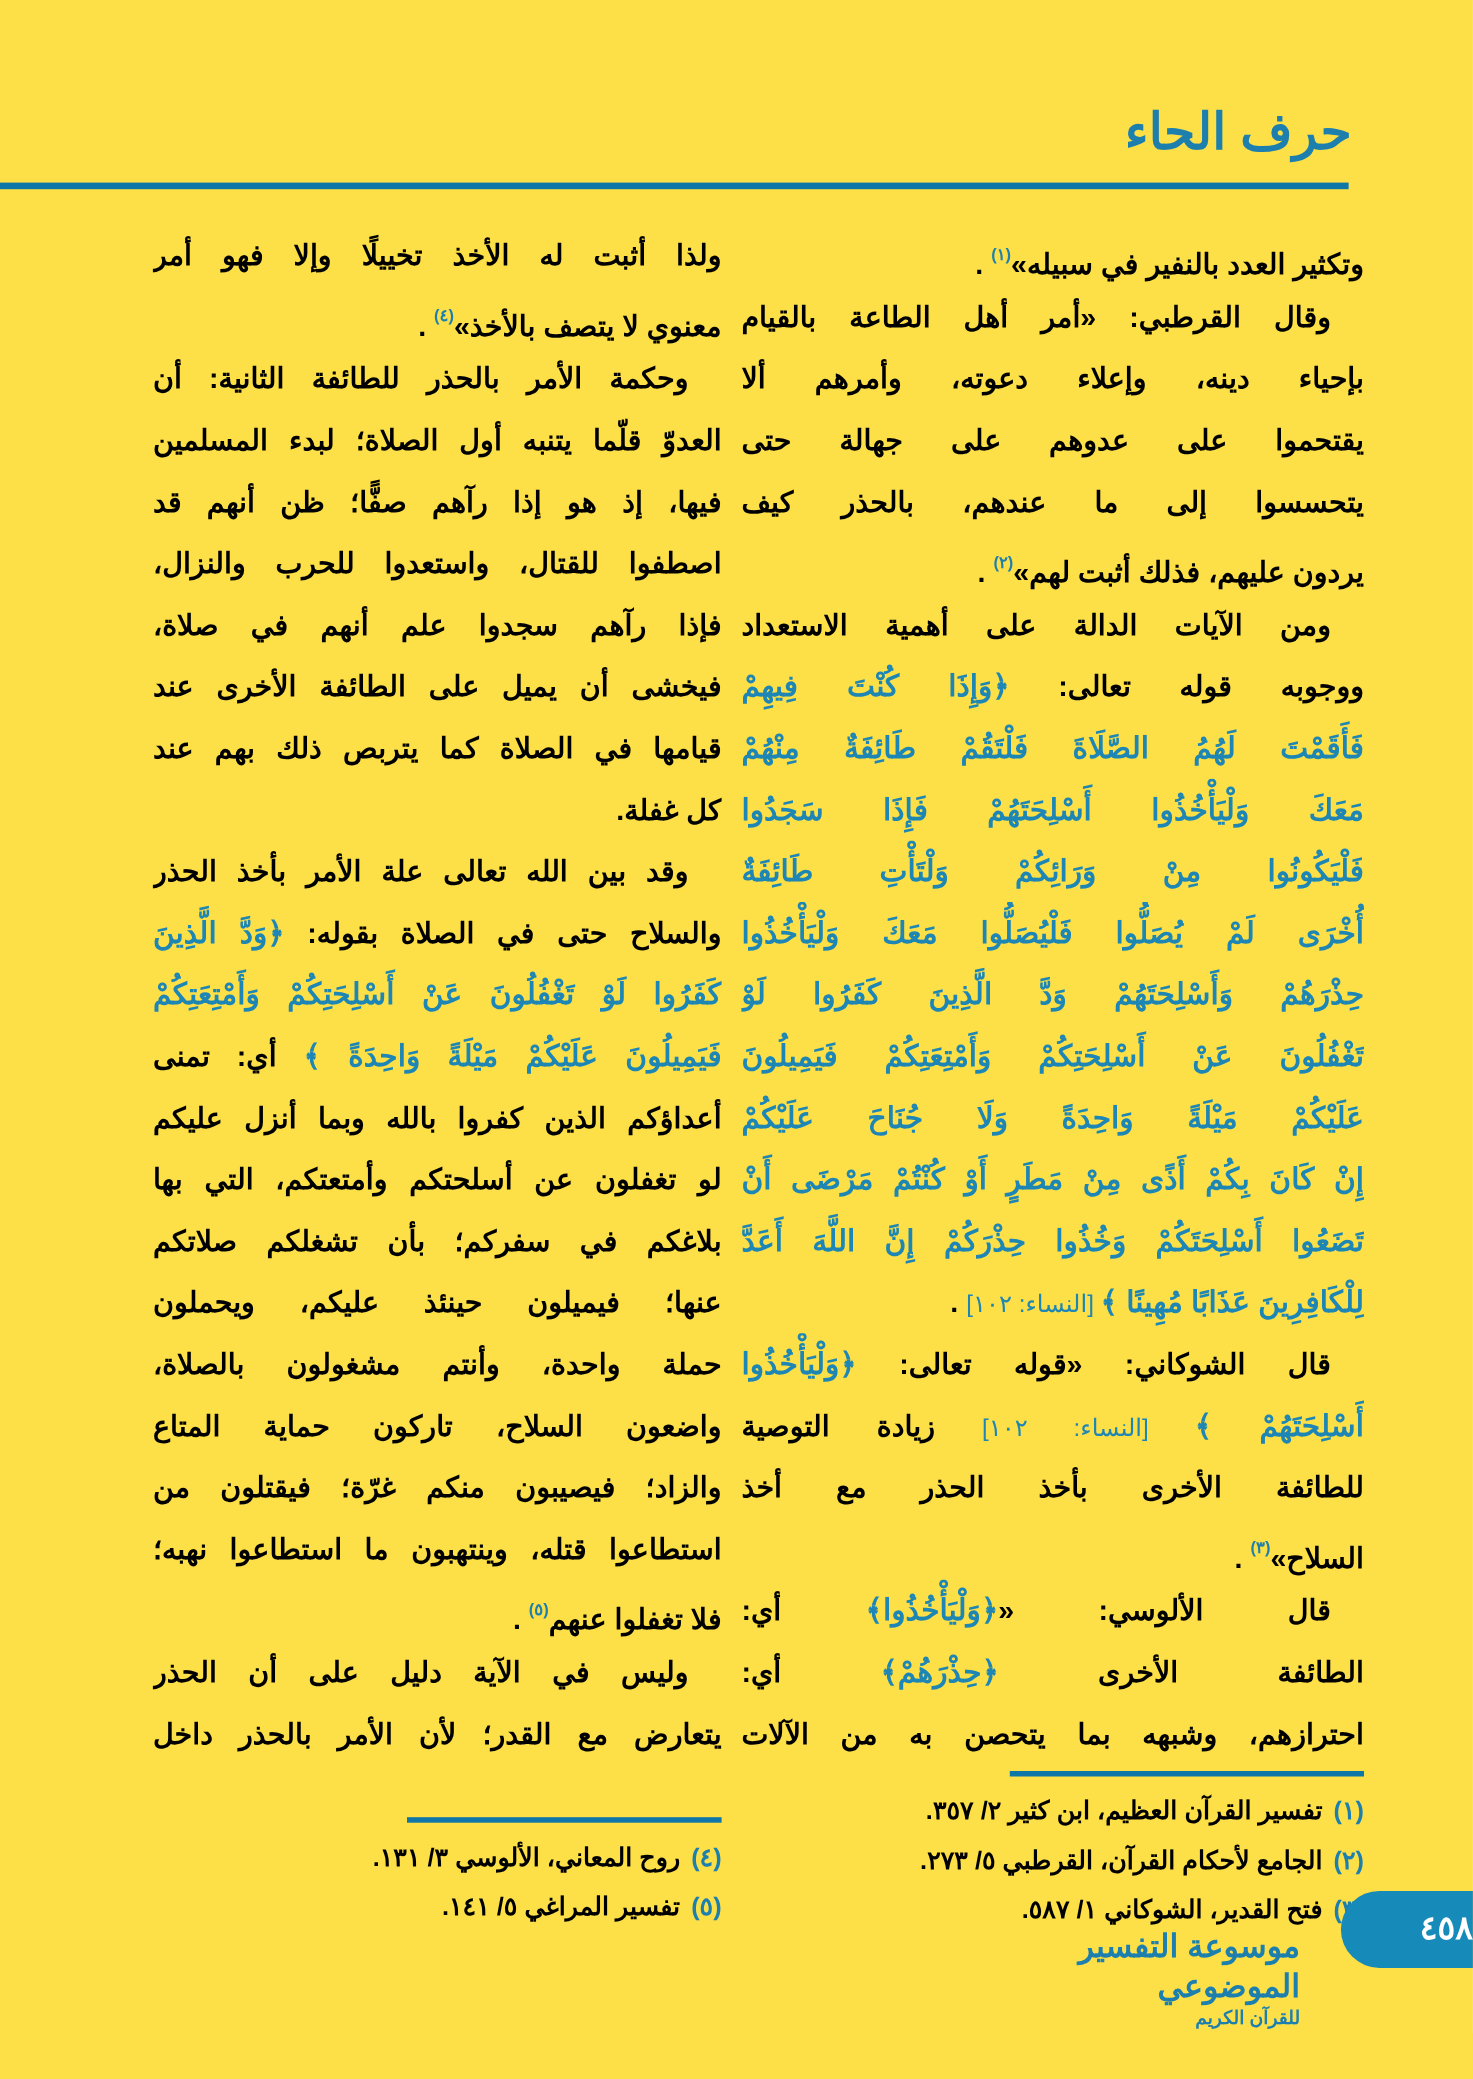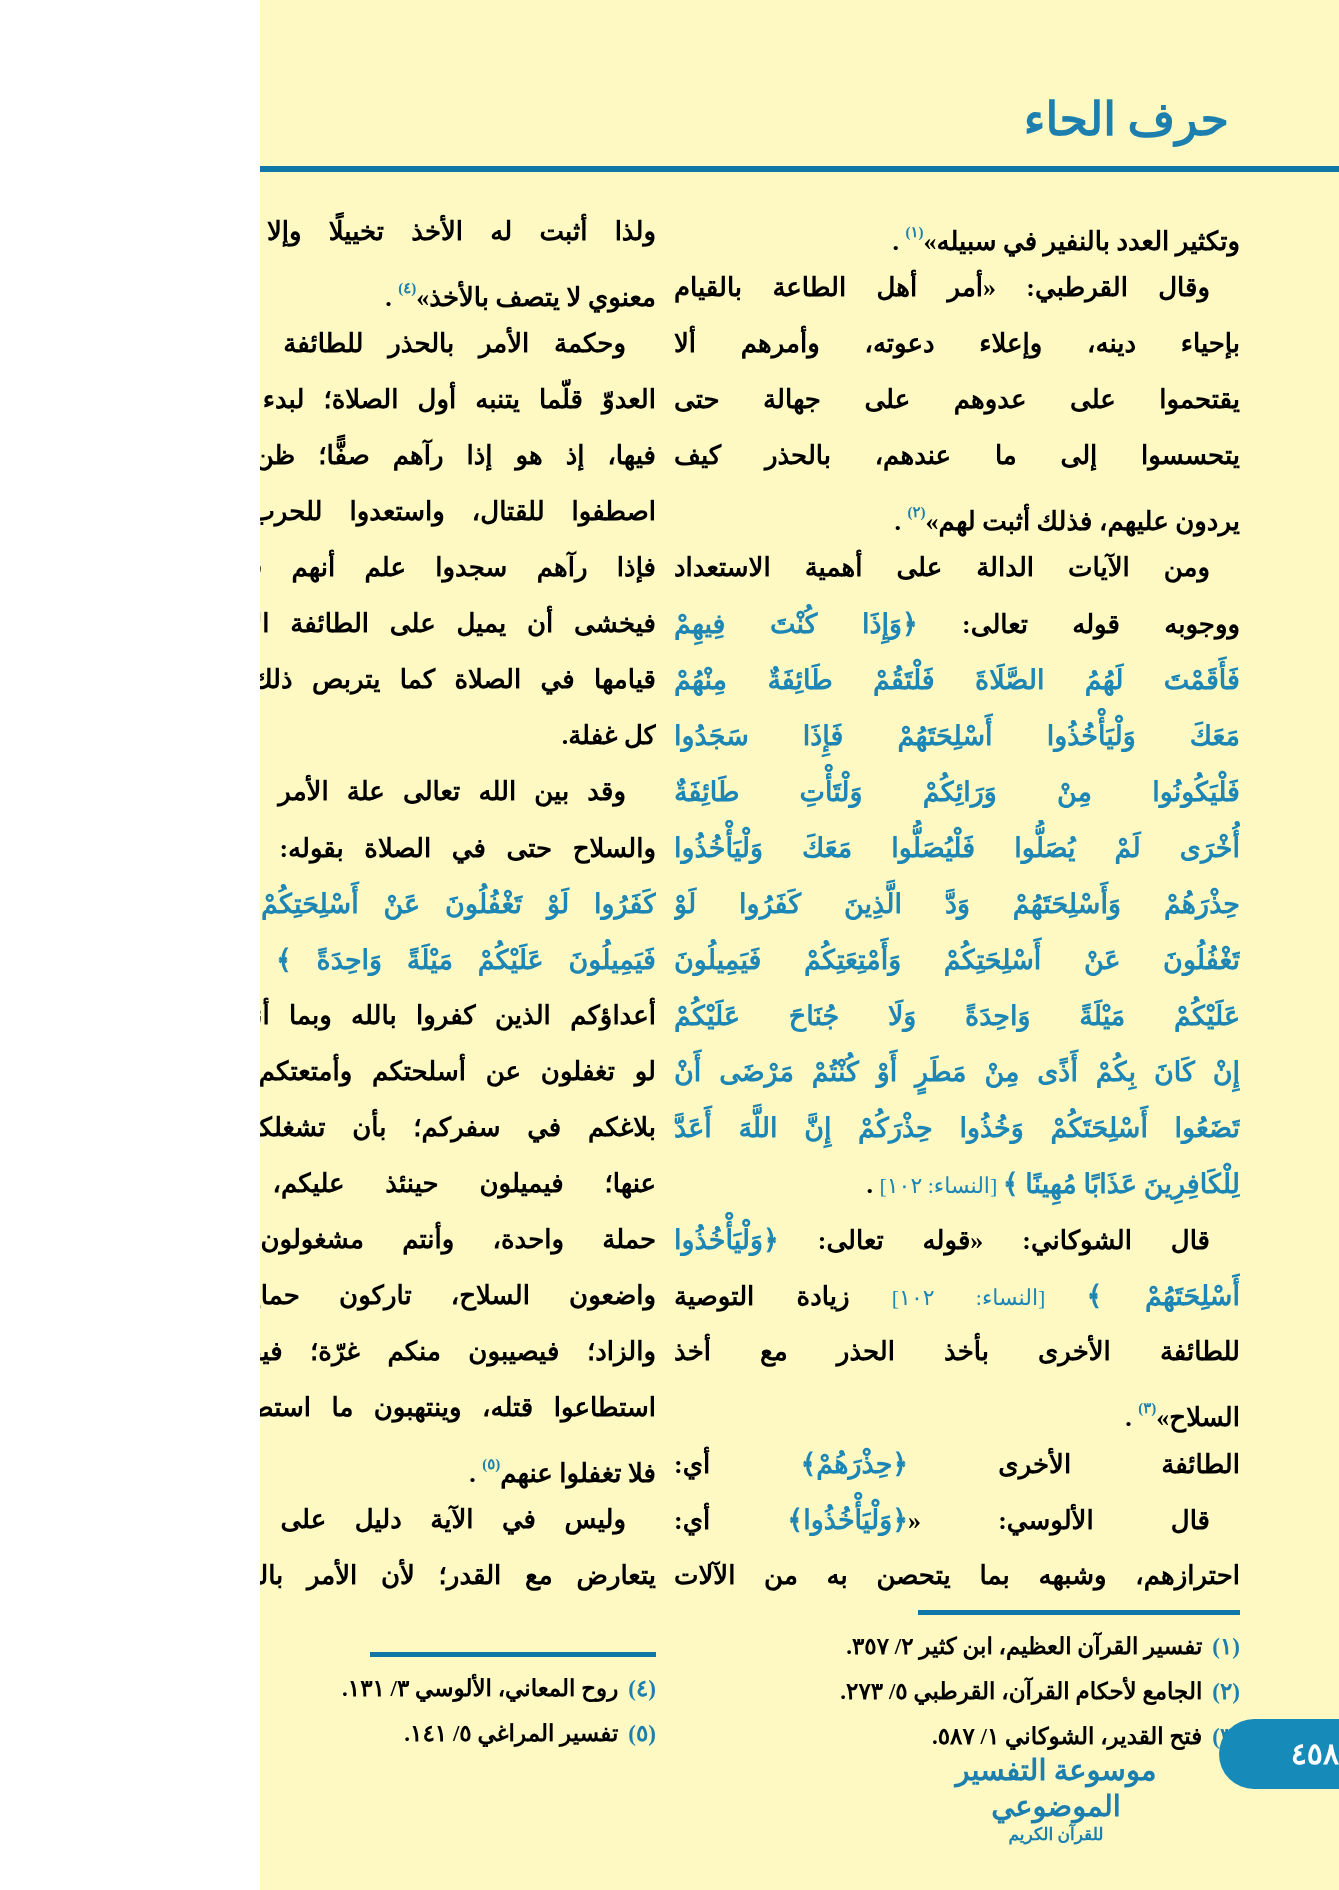--- a/index.html
+++ b/index.html
@@ -1,18 +1,18 @@
 <!DOCTYPE html>
 <html lang="ar" dir="rtl" style="--accent: #1c7fae; --rule: #0f76a8; --quran: #1d86b4; --badge: #168ab8;"><head>
 <meta charset="utf-8">
 <style>
   html,body { margin:0; padding:0; background:#ffffff; }
   .page {
-    position:relative; width:1079px; height:1890px; background:#fef9c3;
-    font-family:Liberation Serif, serif; direction:rtl; color:#000;
+    position:relative; width:1339px; height:1890px; background:#fde047;
+    font-family:Liberation Sans, sans-serif; direction:rtl; color:#000;
     overflow:hidden;
   }
   
   .chapter-title {
     position:absolute; top:92px; right:110px;
     font-size:46px; font-weight:bold; color:var(--accent,#1c7fae);
     letter-spacing:-1px;
   }
   .header-rule {
     position:absolute; top:166px; left:0; width:1226px; height:6px;
@@ -36,21 +36,21 @@
   .footnotes-right { position:absolute; top:1610px; right:99px;  width:566px; }
   .footnotes-left  { position:absolute; top:1652px; right:683px; width:517px; }
   .fsep { height:5px; background:var(--rule,#0f76a8); margin-bottom:9px; }
   .fsep-right { width:322px; }
   .fsep-left  { width:286px; }
   .fnote { font-size:23px; font-weight:bold; line-height:45px; white-space:nowrap; overflow:hidden; }
   .fnum { color:var(--accent,#1c7fae); margin-left:10px; }
   
   .logo {
     position:absolute; top:1752px; right:157px; width:252px;
-    text-align:center; color:var(--accent,#1c7fae);
+    color:var(--accent,#1c7fae);
   }
   .logo-line1 { font-size:29px; font-weight:bold; line-height:36px; }
   .logo-line2 { font-size:17px; font-weight:bold; line-height:22px; }
   .page-badge {
     position:absolute; top:1719px; right:0; width:120px; height:70px;
     background:var(--badge,#168ab8); border-radius:35px 0 0 35px;
     color:#ffffff; font-size:30px; font-weight:bold;
     text-align:right; line-height:70px;
   }
 </style>
@@ -79,22 +79,22 @@
         <div class="line"><span class="sg-q">حِذْرَهُمْ وَأَسْلِحَتَهُمْ وَدَّ الَّذِينَ كَفَرُوا لَوْ</span></div>
         <div class="line"><span class="sg-q">تَغْفُلُونَ عَنْ أَسْلِحَتِكُمْ وَأَمْتِعَتِكُمْ فَيَمِيلُونَ</span></div>
         <div class="line"><span class="sg-q">عَلَيْكُمْ مَيْلَةً وَاحِدَةً وَلَا جُنَاحَ عَلَيْكُمْ</span></div>
         <div class="line"><span class="sg-q">إِنْ كَانَ بِكُمْ أَذًى مِنْ مَطَرٍ أَوْ كُنْتُمْ مَرْضَى أَنْ</span></div>
         <div class="line"><span class="sg-q">تَضَعُوا أَسْلِحَتَكُمْ وَخُذُوا حِذْرَكُمْ إِنَّ اللَّهَ أَعَدَّ</span></div>
         <div class="line nj"><span class="sg-q">لِلْكَافِرِينَ عَذَابًا مُهِينًا ﴾</span><span class="sg-r"> [النساء: ١٠٢]</span><span class="sg-b"> .</span></div>
         <div class="line ind"><span class="sg-b">قال الشوكاني: «قوله تعالى: </span><span class="sg-q">﴿وَلْيَأْخُذُوا</span></div>
         <div class="line"><span class="sg-q">أَسْلِحَتَهُمْ ﴾</span><span class="sg-r"> [النساء: ١٠٢]</span><span class="sg-b"> زيادة التوصية</span></div>
         <div class="line"><span class="sg-b">للطائفة الأخرى بأخذ الحذر مع أخذ</span></div>
         <div class="line nj"><span class="sg-b">السلاح»</span><span class="sg-sup">(٣)</span><span class="sg-b"> .</span></div>
+        <div class="line ind"><span class="sg-b">قال الألوسي: «</span><span class="sg-q">﴿وَلْيَأْخُذُوا﴾</span><span class="sg-b"> أي:</span></div>
         <div class="line"><span class="sg-b">الطائفة الأخرى </span><span class="sg-q">﴿حِذْرَهُمْ﴾</span><span class="sg-b"> أي:</span></div>
-        <div class="line ind"><span class="sg-b">قال الألوسي: «</span><span class="sg-q">﴿وَلْيَأْخُذُوا﴾</span><span class="sg-b"> أي:</span></div>
         <div class="line"><span class="sg-b">احترازهم، وشبهه بما يتحصن به من الآلات</span></div>
       </div>
     <div class="col-left">
         <div class="line"><span class="sg-b">ولذا أثبت له الأخذ تخييلًا وإلا فهو أمر</span></div>
         <div class="line nj"><span class="sg-b">معنوي لا يتصف بالأخذ»</span><span class="sg-sup">(٤)</span><span class="sg-b"> .</span></div>
         <div class="line ind"><span class="sg-b">وحكمة الأمر بالحذر للطائفة الثانية: أن</span></div>
         <div class="line"><span class="sg-b">العدوّ قلّما يتنبه أول الصلاة؛ لبدء المسلمين</span></div>
         <div class="line"><span class="sg-b">فيها، إذ هو إذا رآهم صفًّا؛ ظن أنهم قد</span></div>
         <div class="line"><span class="sg-b">اصطفوا للقتال، واستعدوا للحرب والنزال،</span></div>
         <div class="line"><span class="sg-b">فإذا رآهم سجدوا علم أنهم في صلاة،</span></div>

